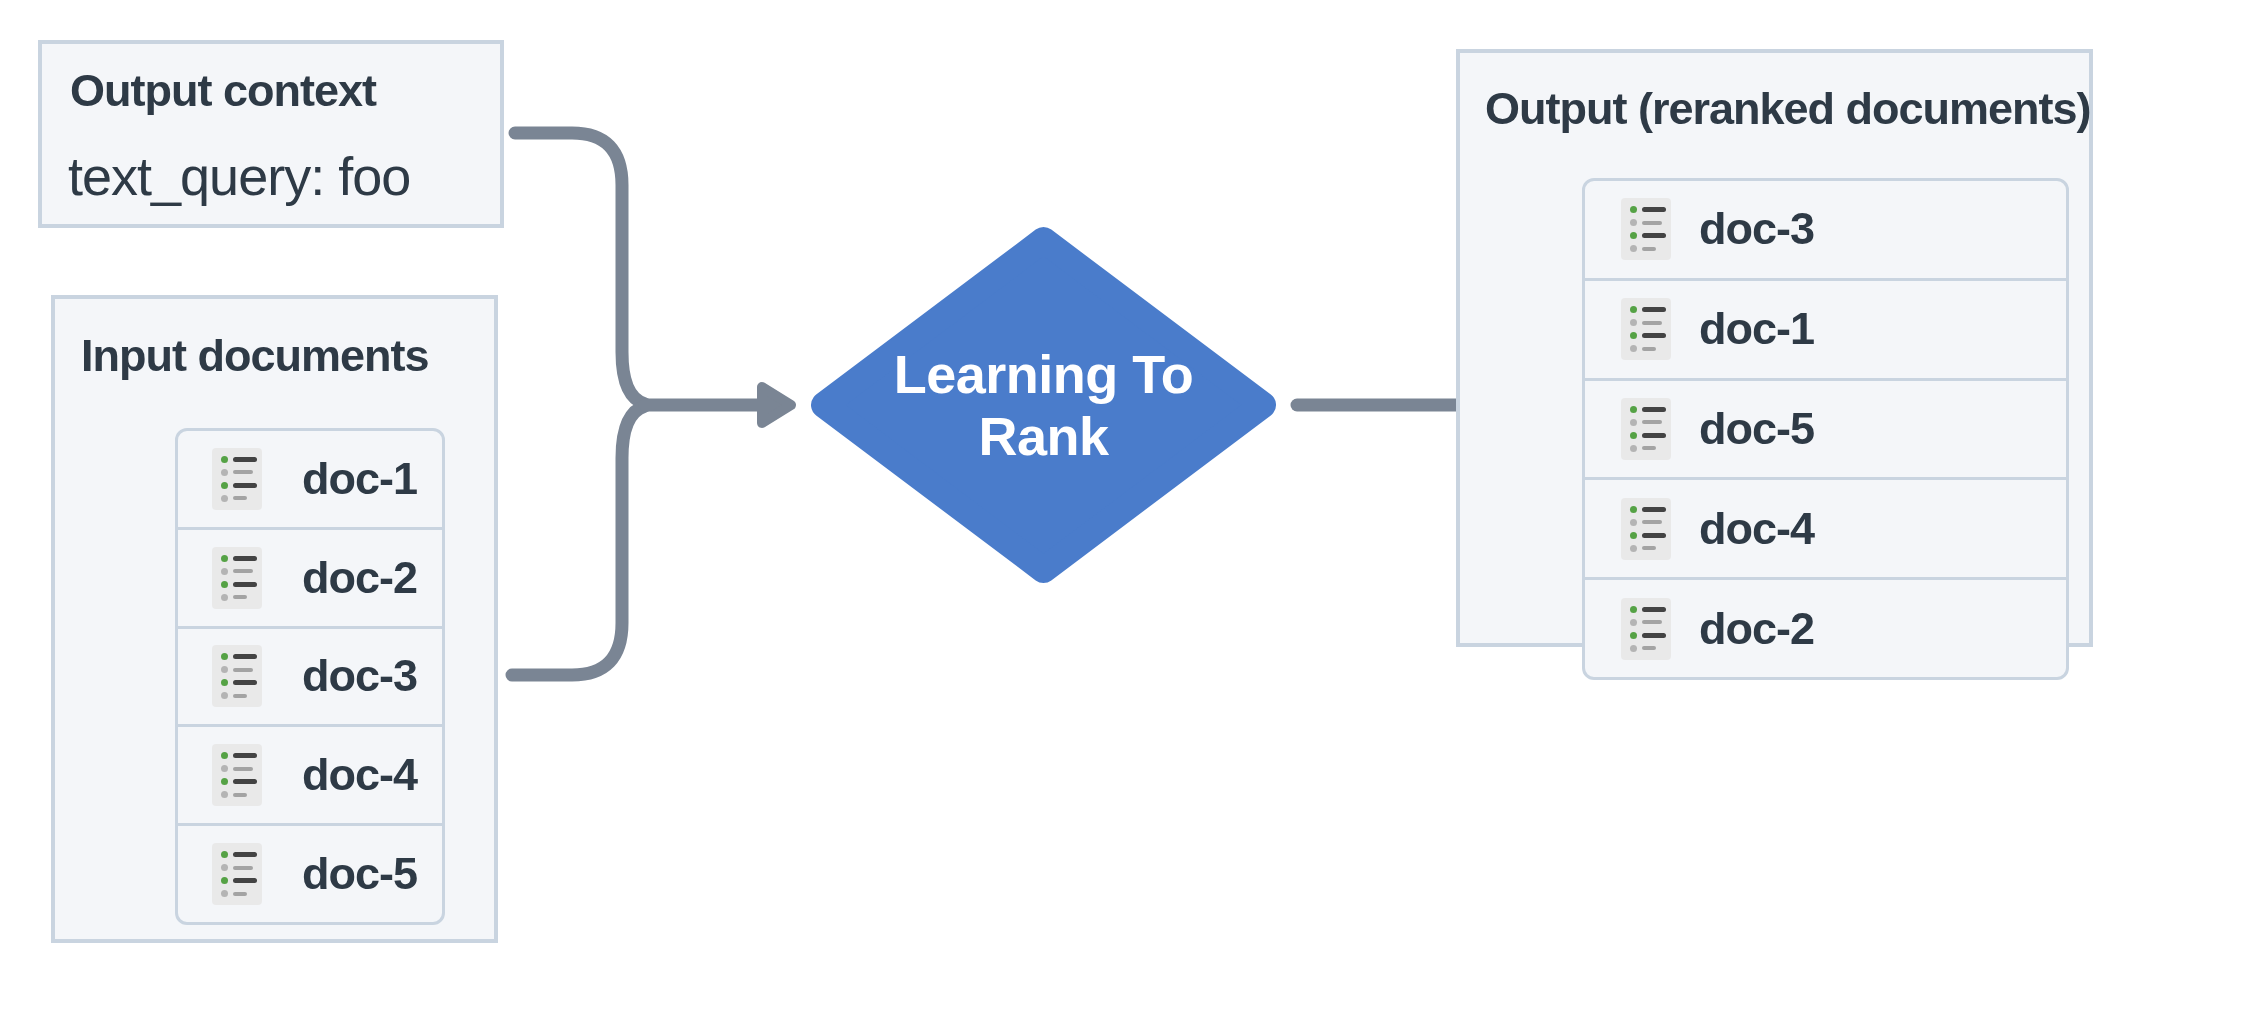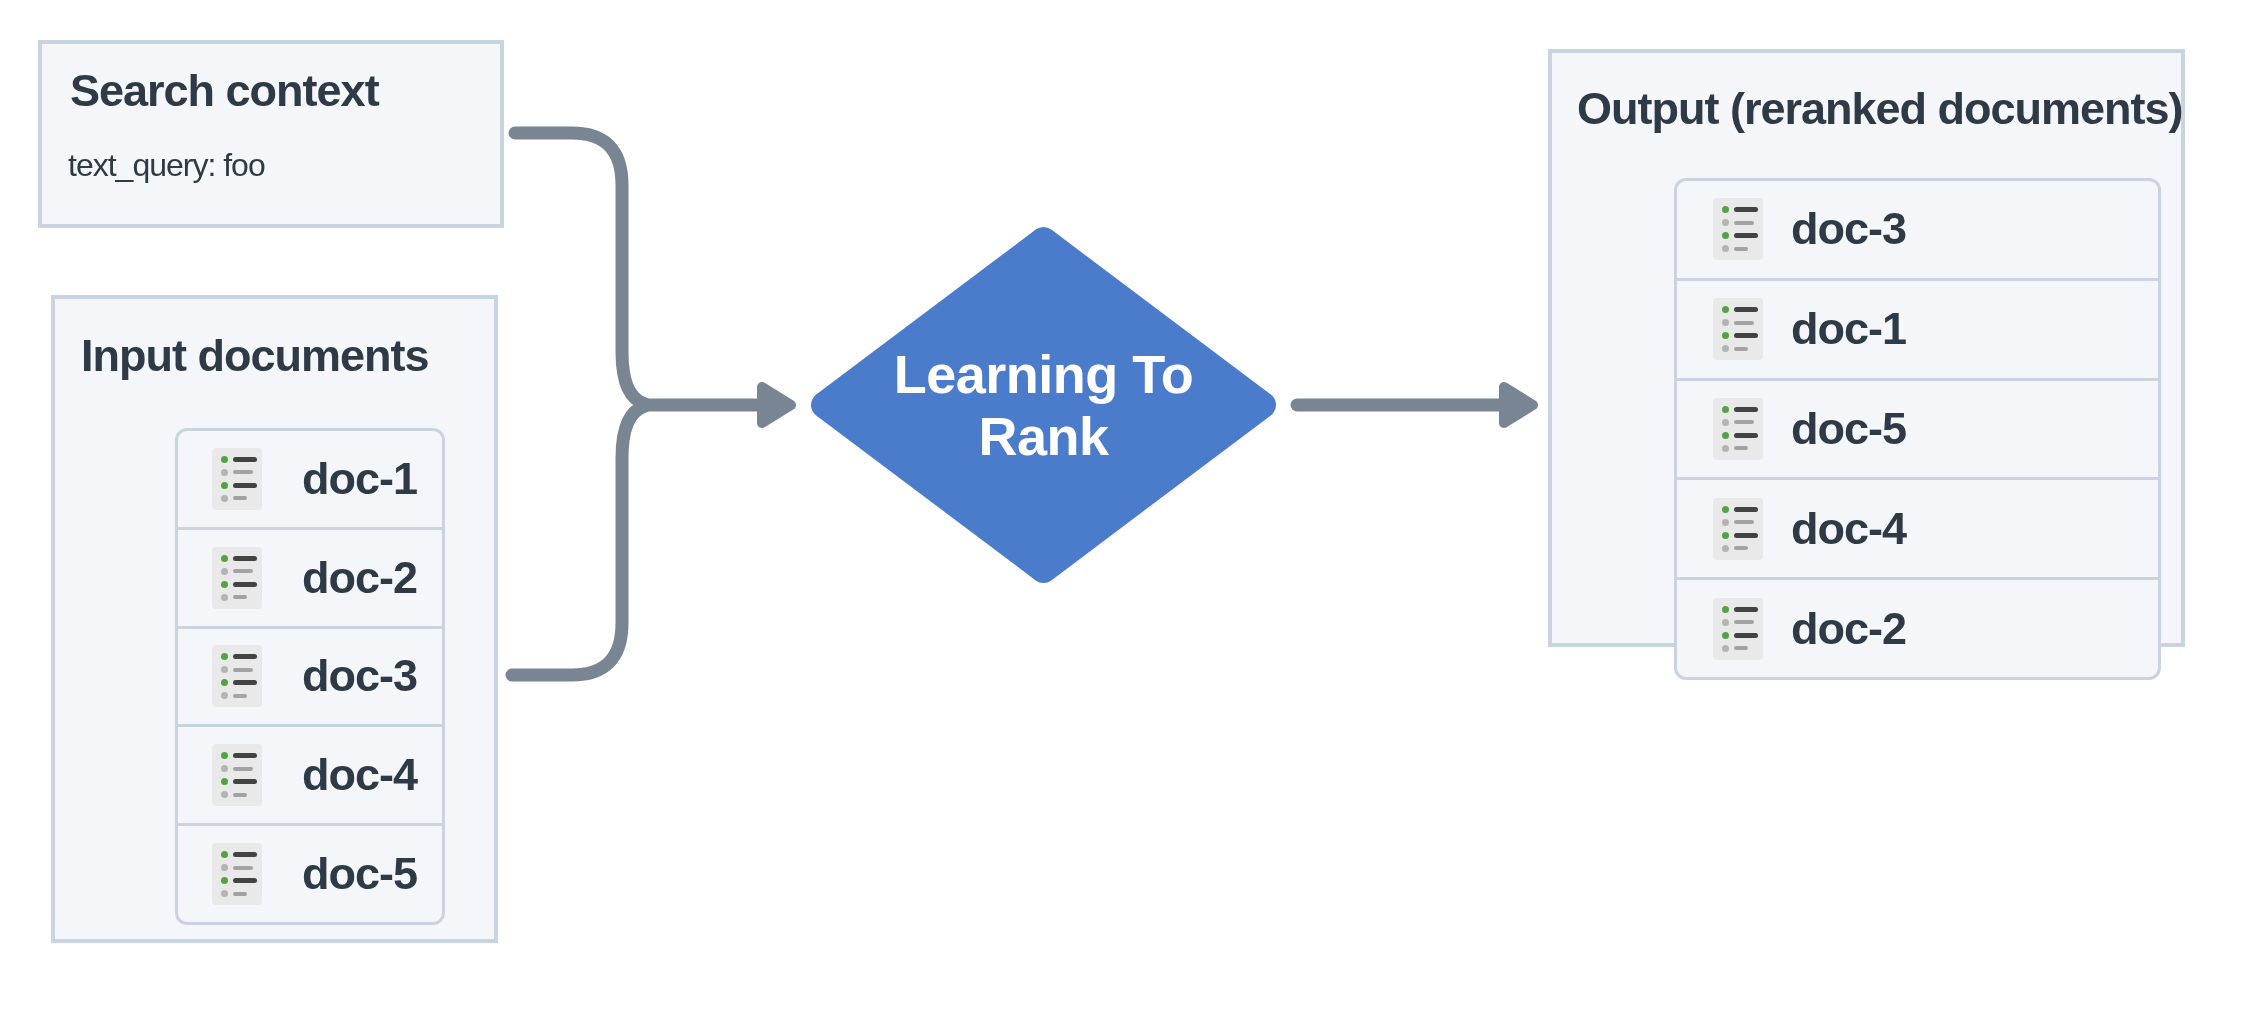--- a/index.html
+++ b/index.html
@@ -25,29 +25,29 @@
   .conn{fill:none;stroke:var(--connector);stroke-width:13;stroke-linecap:round;}
   .head{fill:var(--connector);stroke:var(--connector);stroke-width:10;stroke-linejoin:round;}
   .diamond-shape{fill:var(--diamond-fill);stroke:var(--diamond-fill);stroke-width:26;stroke-linejoin:round;}
 
   .box{
     position:absolute;background:var(--box-bg);
     border:4px solid var(--box-border);box-sizing:border-box;
   }
   .box.search{left:38px;top:40px;width:466px;height:188px;}
   .box.input{left:51px;top:295px;width:447px;height:648px;}
-  .box.output{left:1548px;top:49px;width:637px;height:598px;}
+  .box.output{left:1456px;top:49px;width:637px;height:598px;}
 
   .title{
     position:absolute;margin:0;font-size:45px;font-weight:bold;
     color:var(--text-dark);letter-spacing:-1px;line-height:1;white-space:nowrap;
   }
   .box.search .title{left:28px;top:24px;}
   .box.search .body{
-    position:absolute;margin:0;left:26px;top:105px;font-size:32px;line-height:1;
+    position:absolute;margin:0;left:26px;top:105px;font-size:54px;line-height:1;
     color:var(--text-dark);letter-spacing:-1px;white-space:nowrap;
   }
   .box.input .title{left:26px;top:34px;}
   .box.output .title{left:25px;top:33px;}
 
   .doc-list{
     position:absolute;box-sizing:border-box;background:var(--box-bg);
     border:3px solid var(--box-border);border-radius:12px;
     display:flex;flex-direction:column;overflow:hidden;margin-left:43px;
   }
@@ -88,21 +88,21 @@
     <path class="conn" d="M 515 133 L 572 133 Q 622 133 622 185 L 622 352 Q 622 397 645 404"></path>
     <path class="conn" d="M 512 675 L 572 675 Q 622 675 622 623 L 622 458 Q 622 413 645 406"></path>
     <path class="conn" d="M 645 405 L 758 405"></path>
     <polygon class="head" points="762,387 791,405 762,423"></polygon>
     <path class="conn" d="M 1297 405 L 1500 405"></path>
     <polygon class="head" points="1504,387 1533,405 1504,423"></polygon>
     <polygon class="diamond-shape" points="824,405 1043.5,240 1263,405 1043.5,570"></polygon>
   </svg>
 
   <section class="box search">
-    <h2 class="title">Search context</h2>
+    <h2 class="title">Output context</h2>
     <p class="body">text_query: foo</p>
   </section>
 
   <section class="box input">
     <h2 class="title">Input documents</h2>
     <div class="doc-list">
   <div class="doc-row">
     <span class="doc-icon">
       <span class="icon-row">
               <i class="dot green"></i>

